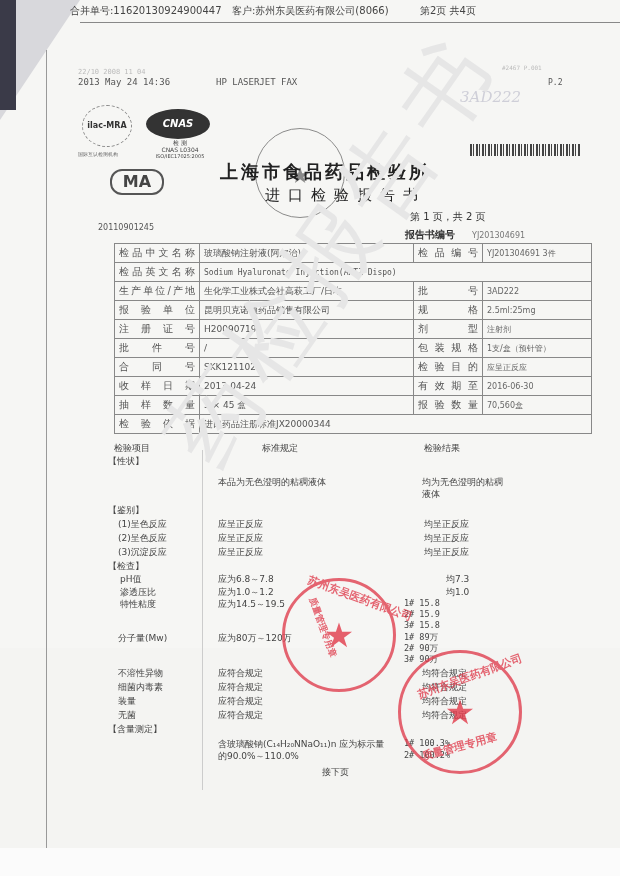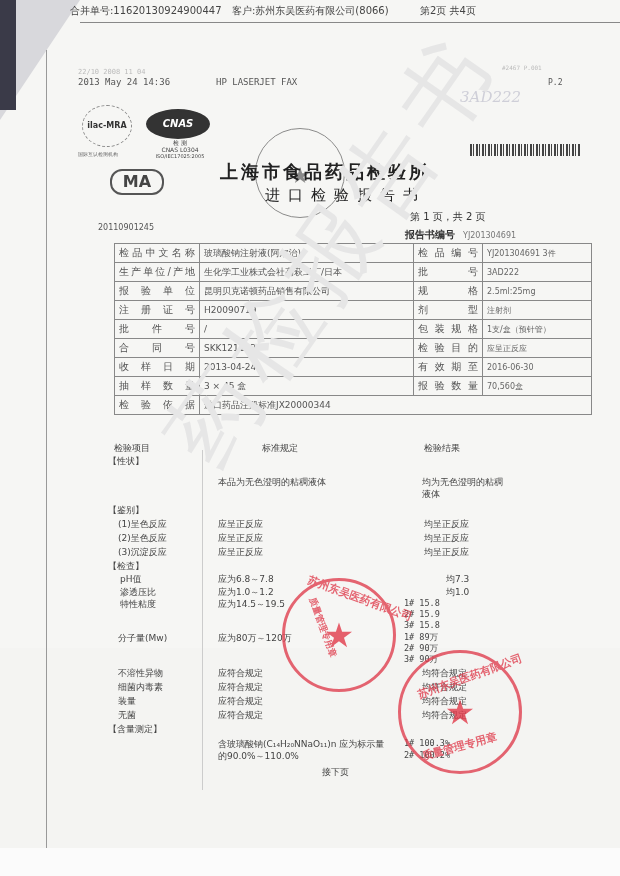--- a/index.html
+++ b/index.html
@@ -25,21 +25,21 @@
   .cnas-t { position:absolute; left:72px; top:34px; font-size:6px; color:#444; text-align:center; width:60px; line-height:7px; }
   .ma { position:absolute; left:32px; top:64px; width:50px; height:22px; border:2px solid #555; border-radius:12px;
         font-size:16px; font-weight:bold; text-align:center; line-height:22px; color:#444; }
   .ma-num { position:absolute; left:20px; top:94px; font-size:8px; color:#555;margin-top:24px; }
   .title1 { position:absolute; left:220px; top:160px; font-size:18px; letter-spacing:3px; color:#222; font-weight:bold; white-space:nowrap; }
   .title2 { position:absolute; left:265px; top:186px; font-size:15px; letter-spacing:8px; color:#222; white-space:nowrap; }
   .barcode { position:absolute; left:470px; top:144px; width:110px; height:12px;
              background:repeating-linear-gradient(90deg,#444 0 2px,#f6f6f4 2px 3px,#444 3px 4px,#f6f6f4 4px 6px); }
   .pageinfo { position:absolute; left:410px; top:210px; font-size:10px; color:#333; white-space:nowrap; }
   .reportno { position:absolute; left:405px; top:228px; font-size:10px; color:#333; white-space:nowrap; font-weight:bold; }
-  .reportno .v { font-weight:normal; font-size:8px; color:#777; margin-left:8px; }
+  .reportno .v { font-weight:normal; font-size:8px; color:#777; margin-left:17px; }
   table.info { position:absolute; left:114px; top:243px; border-collapse:collapse; font-size:9px; color:#444; }
   table.info td { border:1px solid #888; height:18px; padding:0 4px; white-space:nowrap; }
   td.lab { width:76px; text-align:justify; text-align-last:justify; color:#555; font-size:10px; }
   td.val { color:#555; }
   td.lab2 { width:60px; text-align:justify; text-align-last:justify; color:#555; font-size:10px; }
   td.val2 { width:100px; color:#666; font-size:8px; }
   .sec { position:absolute; font-size:9px; color:#444; white-space:nowrap; }
   .colline { position:absolute; left:202px; top:450px; height:340px; border-left:1px solid #ccc; }
   .stamp { position:absolute; border:3px solid #e04050; border-radius:50%; color:#e04050; opacity:0.8; }
   .stamp .star { position:absolute; font-size:34px; left:50%; top:50%; transform:translate(-50%,-50%); color:#e23a4a; }
@@ -100,20 +100,24 @@
 
   <table class="info">
     <tbody>
         <tr>
       <td class="lab">检品中文名称</td>
       <td class="val" style="width:205px">玻璃酸钠注射液(阿尔治)</td>
       <td class="lab2">检品编号</td>
       <td class="val2">YJ201304691 3件</td>
     </tr>
     <tr>
+      <td class="lab">检品英文名称</td>
+      <td class="val" colspan="3" style="font-family:'DejaVu Sans Mono',monospace;font-size:8px">Sodium Hyaluronate Injection(ARTZ Dispo)</td>
+    </tr>
+    <tr>
       <td class="lab">生产单位/产地</td>
       <td class="val">生化学工业株式会社高萩工厂/日本</td>
       <td class="lab2">批　号</td>
       <td class="val2">3AD222</td>
     </tr>
     <tr>
       <td class="lab">报验单位</td>
       <td class="val">昆明贝克诺顿药品销售有限公司</td>
       <td class="lab2">规　格</td>
       <td class="val2">2.5ml:25mg</td>

